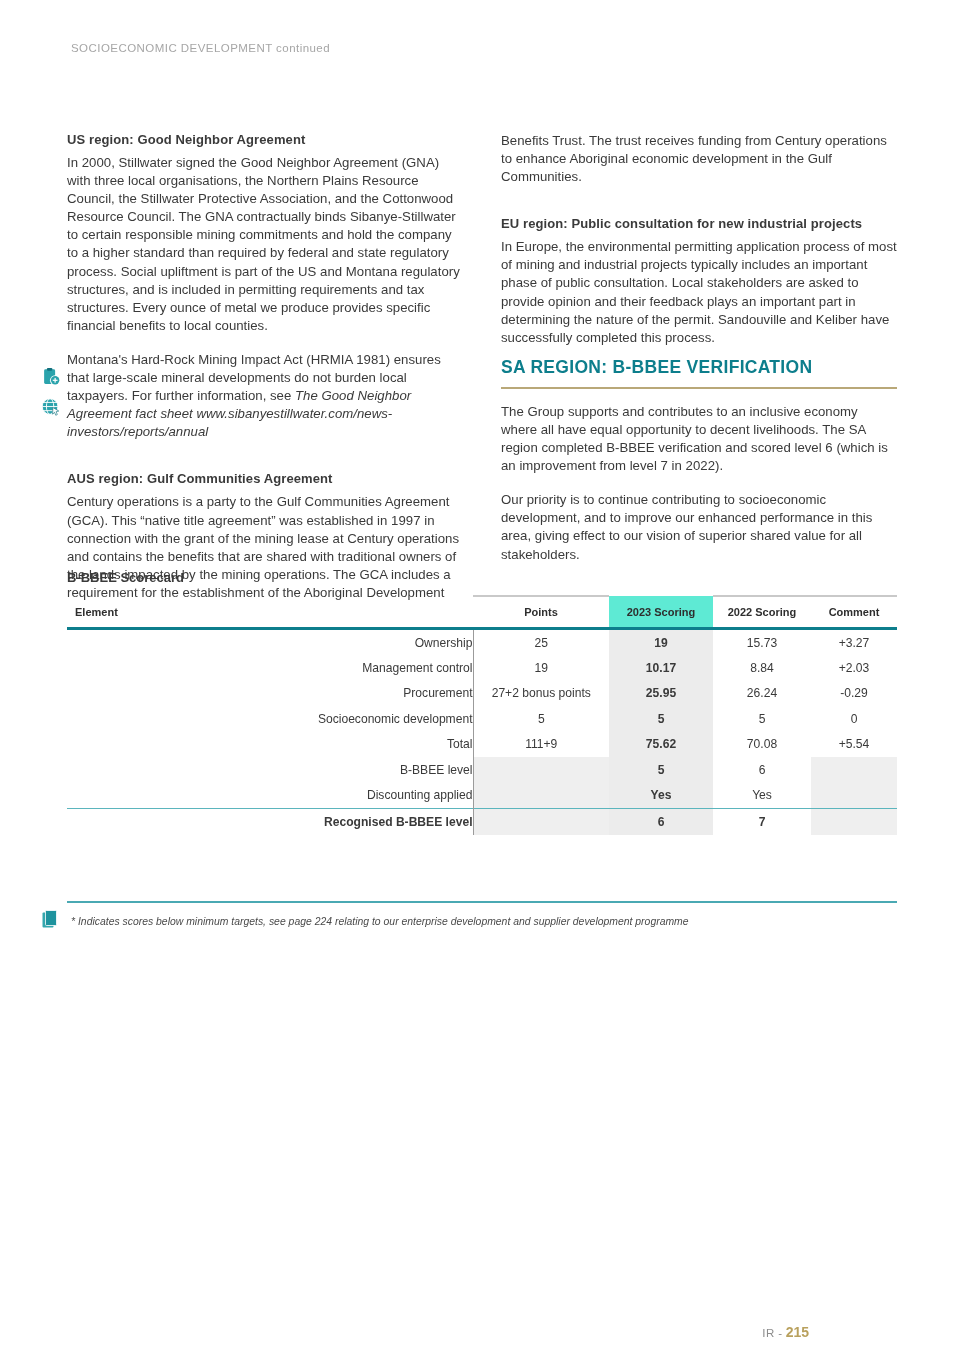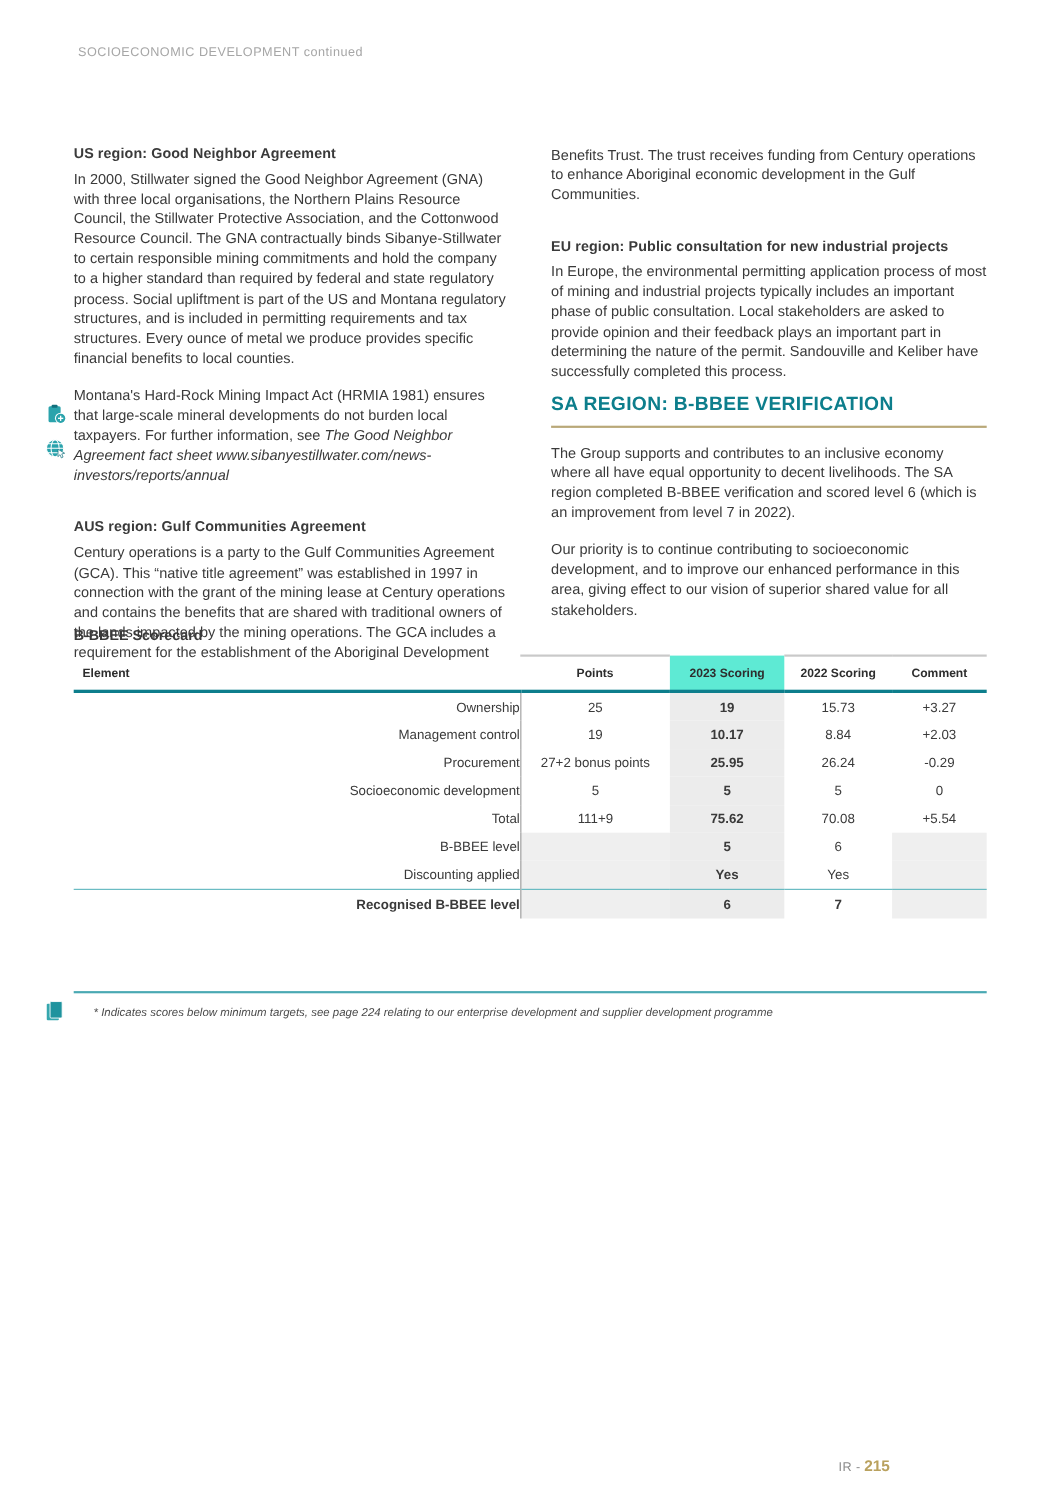--- a/index.html
+++ b/index.html
@@ -161,21 +161,21 @@
     left: 67px;
     top: 901px;
     width: 830px;
     height: 2px;
     background: #4aa9b3;
   }
 
   
   .footnote {
     position: absolute;
-    left: 85px;
+    left: 71px;
     top: 916px;
     font-size: 10.4px;
     font-style: italic;
     color: #4a4a4a;
     letter-spacing: 0.01px;
   }
   .footnote-icon {
     position: absolute;
     left: 41px;
     top: 909px;

